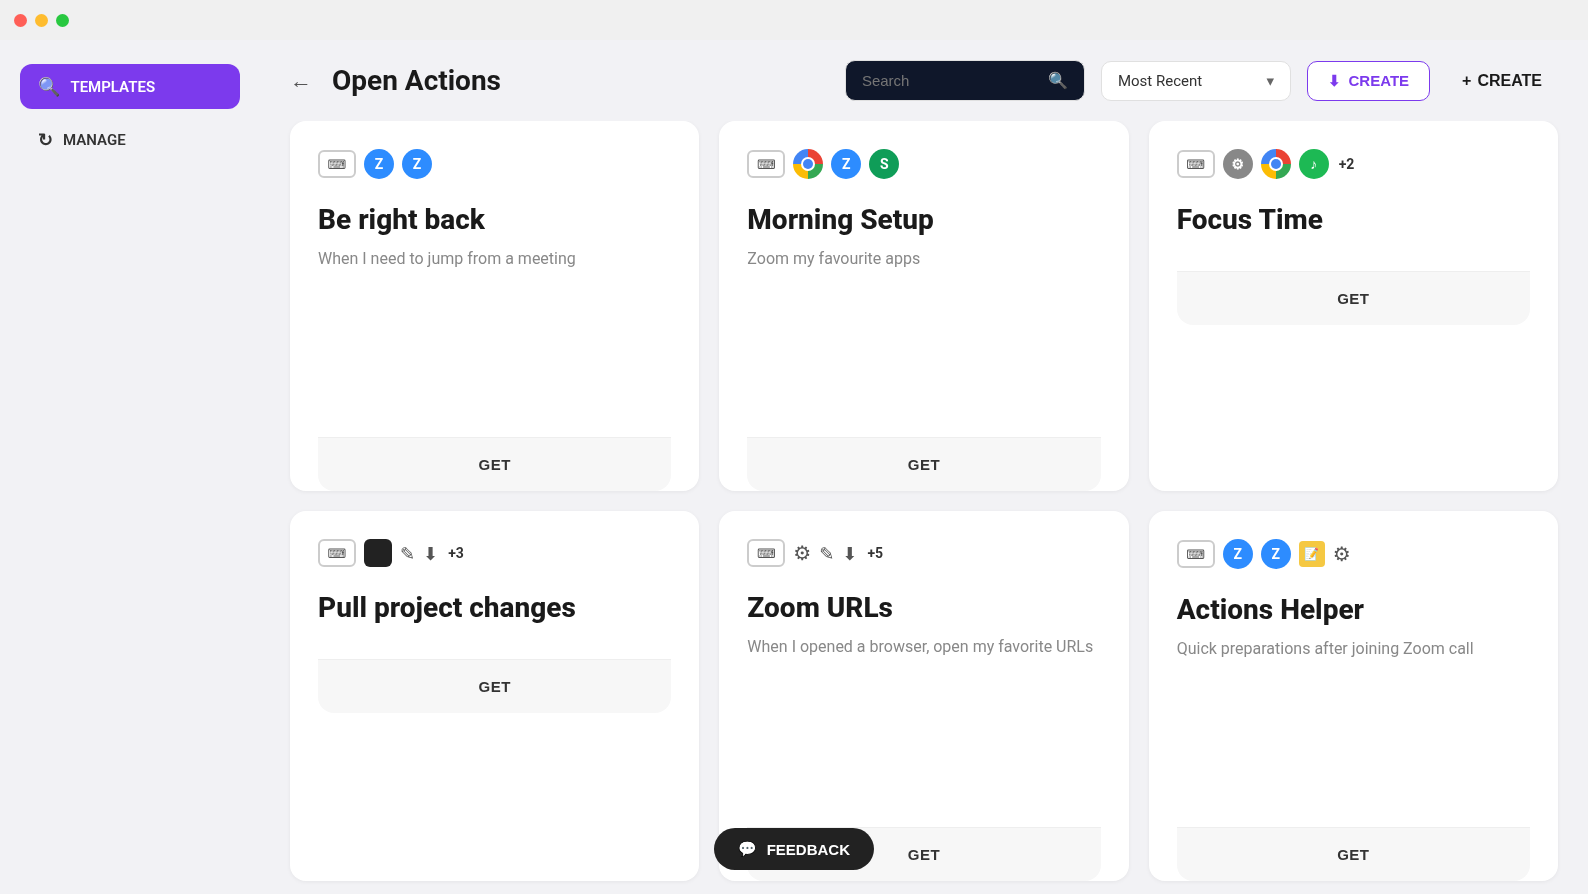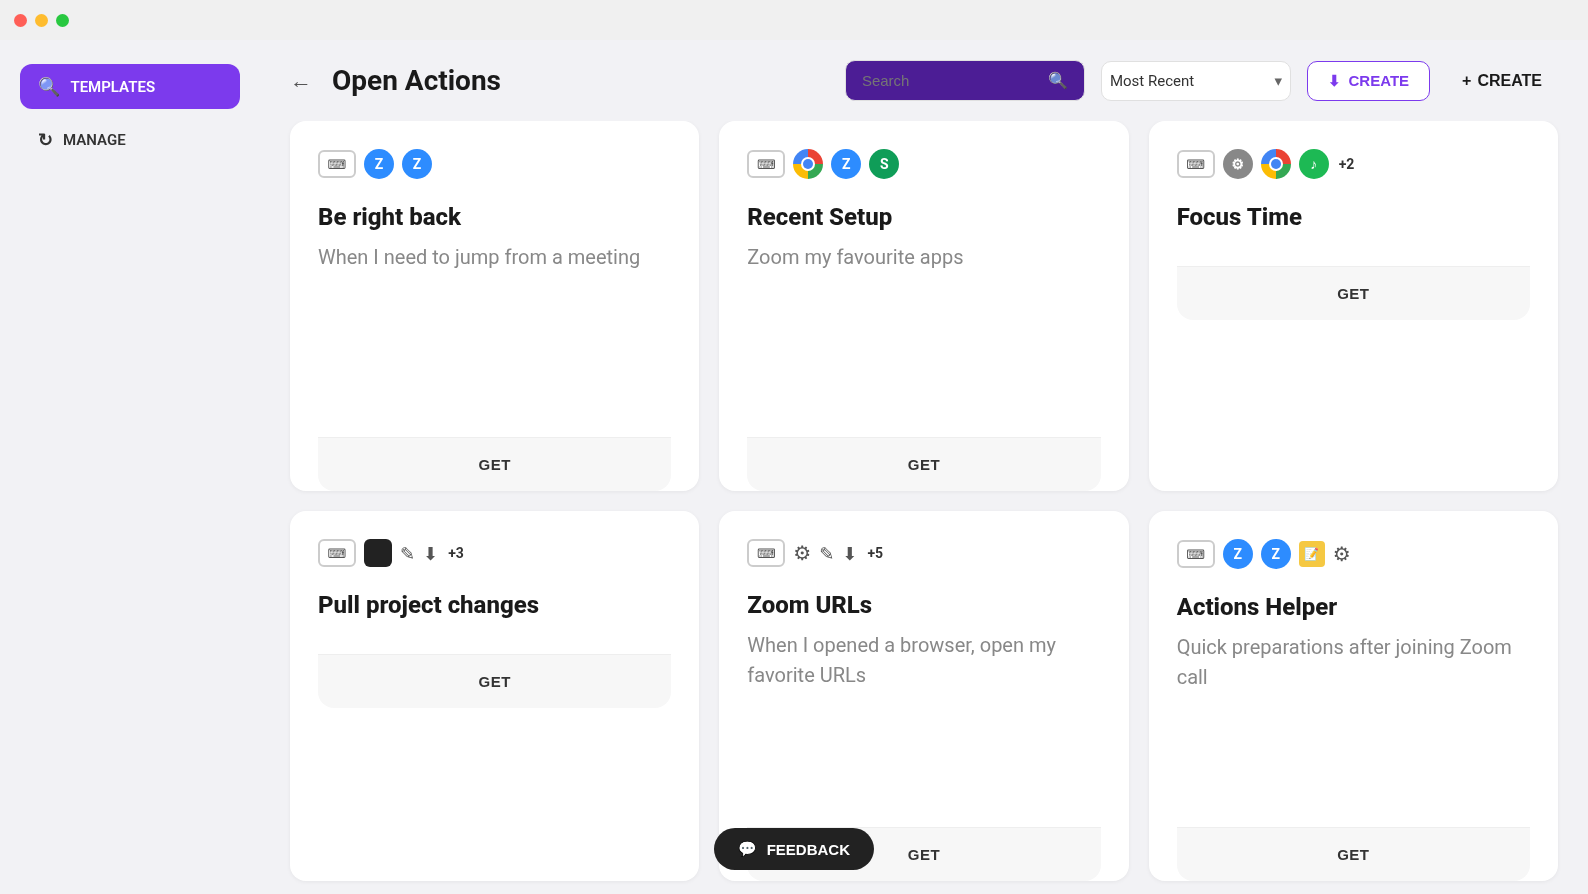--- a/index.html
+++ b/index.html
@@ -90,21 +90,21 @@
     .header-title {
       font-size: 28px;
       font-weight: 700;
       color: #1a1a1a;
       flex: 1;
     }
 
     .search-box {
       display: flex;
       align-items: center;
-      background: #4c1d95;
+      background: #0f172a;
       border-radius: 10px;
       padding: 10px 16px;
       gap: 10px;
       width: 240px;
       border: 1px solid #e0e0e0;
     }
     .search-box input {
       border: none;
       outline: none;
       font-size: 15px;
@@ -115,21 +115,21 @@
     .search-icon-svg {
       color: #888;
       font-size: 16px;
     }
 
     .sort-dropdown {
       display: flex;
       align-items: center;
       background: #fff;
       border-radius: 10px;
-      padding: 10px 8px;
+      padding: 10px 16px;
       gap: 8px;
       border: 1px solid #e0e0e0;
       cursor: pointer;
       font-size: 15px;
       color: #333;
       width: 190px;
     }
     .sort-dropdown .chevron {
       margin-left: auto;
       color: #666;
@@ -224,28 +224,28 @@
     .app-icon.yellow-note { background: #f5c842; border-radius: 4px; width: 26px; height: 26px; }
 
     .plus-badge {
       font-size: 14px;
       font-weight: 700;
       color: #333;
       margin-left: 2px;
     }
 
     .card-title {
-      font-size: 24px;
+      font-size: 28px;
       font-weight: 800;
       color: #1a1a1a;
       margin-bottom: 10px;
       line-height: 1.2;
     }
     .card-desc {
-      font-size: 20px;
+      font-size: 16px;
       color: #888;
       line-height: 1.5;
       flex: 1;
     }
 
     .card-get-btn {
       display: flex;
       align-items: center;
       justify-content: center;
       width: 100%;
@@ -372,21 +372,21 @@
 
         <div class="card">
           <div class="card-icons">
             <div class="card-keyboard-icon">⌨</div>
             <div class="chrome-ring">
                 <div class="chrome-inner"></div>
               </div>
             <div class="app-icon zoom">Z</div>
             <div class="app-icon sheets">S</div>
           </div>
-          <div class="card-title">Recent Setup</div>
+          <div class="card-title">Morning Setup</div>
           <div class="card-desc">Zoom my favourite apps</div>
           <button class="card-get-btn">GET</button>
         </div>
 
         <div class="card">
           <div class="card-icons">
             <div class="card-keyboard-icon">⌨</div>
             <div class="app-icon gear">⚙</div>
             <div class="chrome-ring">
                 <div class="chrome-inner"></div>

